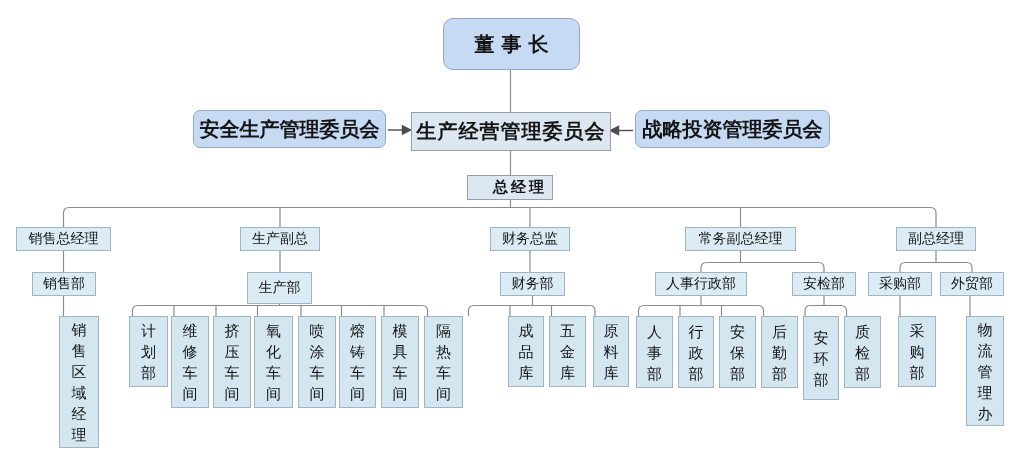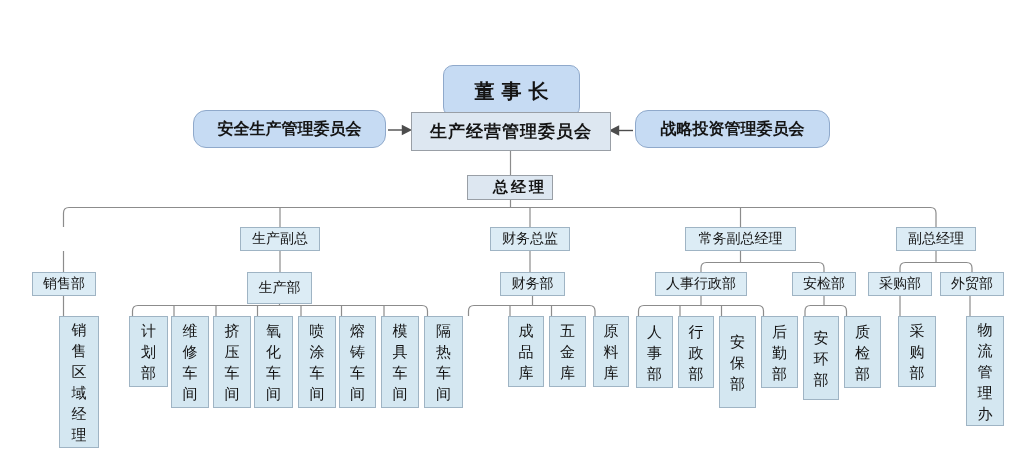--- a/index.html
+++ b/index.html
@@ -15,30 +15,30 @@
     position:absolute;box-sizing:border-box;z-index:1;
     display:flex;align-items:center;justify-content:center;
     background:var(--leaf-box-fill,#dcecf5);
     border:1px solid var(--leaf-box-border,#9fb4c4);
     color:var(--text,#141414);
     font-size:14px;white-space:nowrap;
   }
   .round{
     background:var(--top-box-fill,#c6dbf3);
     border:1px solid var(--top-box-border,#8fa9cb);
-    border-radius:13px;font-weight:bold;font-size:16px;
+    border-radius:7px;font-weight:bold;font-size:20px;
   }
   .hdr{
     background:var(--header-box-fill,#dde7f1);
     border:1px solid var(--header-box-border,#999fa6);
     font-weight:bold;
   }
-  .chairman{font-size:20px;letter-spacing:7px;padding-left:7px;border-radius:10px;margin-top:47px;}
+  .chairman{font-size:20px;letter-spacing:7px;padding-left:7px;border-radius:10px;}
   .gm{font-size:15px;letter-spacing:3px;padding-left:20px;}
-  .cc{font-size:17px;letter-spacing:1px;font-family:Liberation Serif, serif;}
+  .cc{font-size:20px;letter-spacing:1px;font-family:Liberation Serif, serif;}
   .unit{background:var(--unit-box-fill,#d4e7f1);margin-left:16px;}
   .vtext{
     width:17px;word-break:break-all;line-height:21px;
     text-align:center;font-size:15px;white-space:normal;
   }
 </style>
 </head>
 <body>
 
 <div id="canvas">
@@ -97,20 +97,21 @@
   <div class="box round chairman" style="left:443px;top:18px;width:137px;height:52px">董事长</div>
 
   <div class="box round" style="left:193px;top:110px;width:193px;height:38px">安全生产管理委员会</div>
 
   <div class="box hdr cc" style="left:411px;top:112px;width:200px;height:39px">生产经营管理委员会</div>
 
   <div class="box round" style="left:635px;top:110px;width:195px;height:38px">战略投资管理委员会</div>
 
   <div class="box hdr gm" style="left:467px;top:175px;width:86px;height:25px">总经理</div>
 
+  <div class="box" style="left:16px;top:227px;width:95px;height:24px">销售总经理</div>
   <div class="box" style="left:240px;top:227px;width:80px;height:24px">生产副总</div>
   <div class="box" style="left:490px;top:227px;width:80px;height:24px">财务总监</div>
   <div class="box" style="left:685px;top:227px;width:111px;height:24px">常务副总经理</div>
   <div class="box" style="left:896px;top:227px;width:80px;height:24px">副总经理</div>
 
   <div class="box" style="left:32px;top:272px;width:64px;height:24px">销售部</div>
   <div class="box" style="left:247px;top:272px;width:65px;height:32px">生产部</div>
   <div class="box" style="left:500px;top:272px;width:65px;height:24px">财务部</div>
   <div class="box" style="left:655px;top:272px;width:92px;height:24px">人事行政部</div>
   <div class="box" style="left:792px;top:272px;width:64px;height:24px">安检部</div>
@@ -152,21 +153,21 @@
     </div>
   <div class="box unit" style="left:577px;top:316px;width:36px;height:71px">
     <span class="vtext">原料库</span>
     </div>
   <div class="box unit" style="left:620px;top:316px;width:37px;height:72px">
     <span class="vtext">人事部</span>
     </div>
   <div class="box unit" style="left:662px;top:316px;width:36px;height:72px">
     <span class="vtext">行政部</span>
     </div>
-  <div class="box unit" style="left:703px;top:316px;width:37px;height:92px">
+  <div class="box unit" style="left:703px;top:316px;width:37px;height:72px">
     <span class="vtext">安保部</span>
     </div>
   <div class="box unit" style="left:745px;top:316px;width:37px;height:72px">
     <span class="vtext">后勤部</span>
     </div>
   <div class="box unit" style="left:787px;top:316px;width:36px;height:84px">
     <span class="vtext">安环部</span>
     </div>
   <div class="box unit" style="left:828px;top:316px;width:37px;height:72px">
     <span class="vtext">质检部</span>

